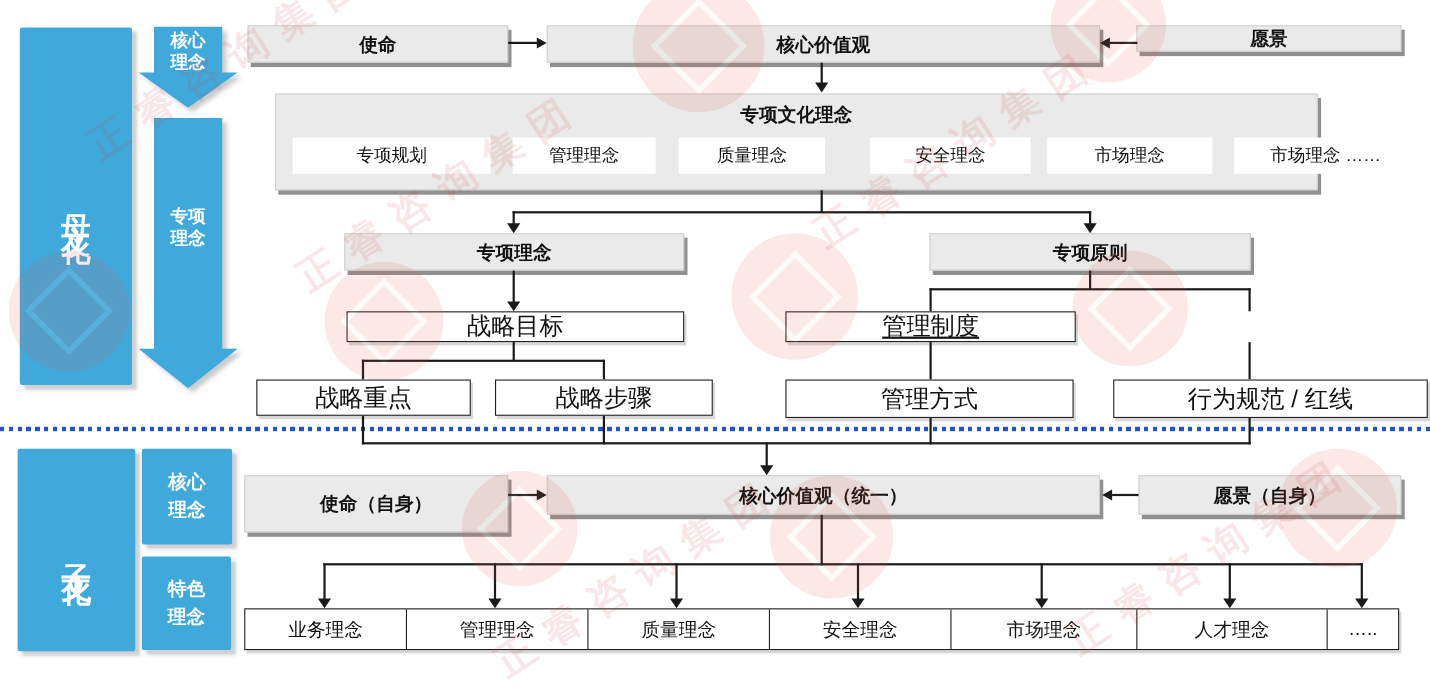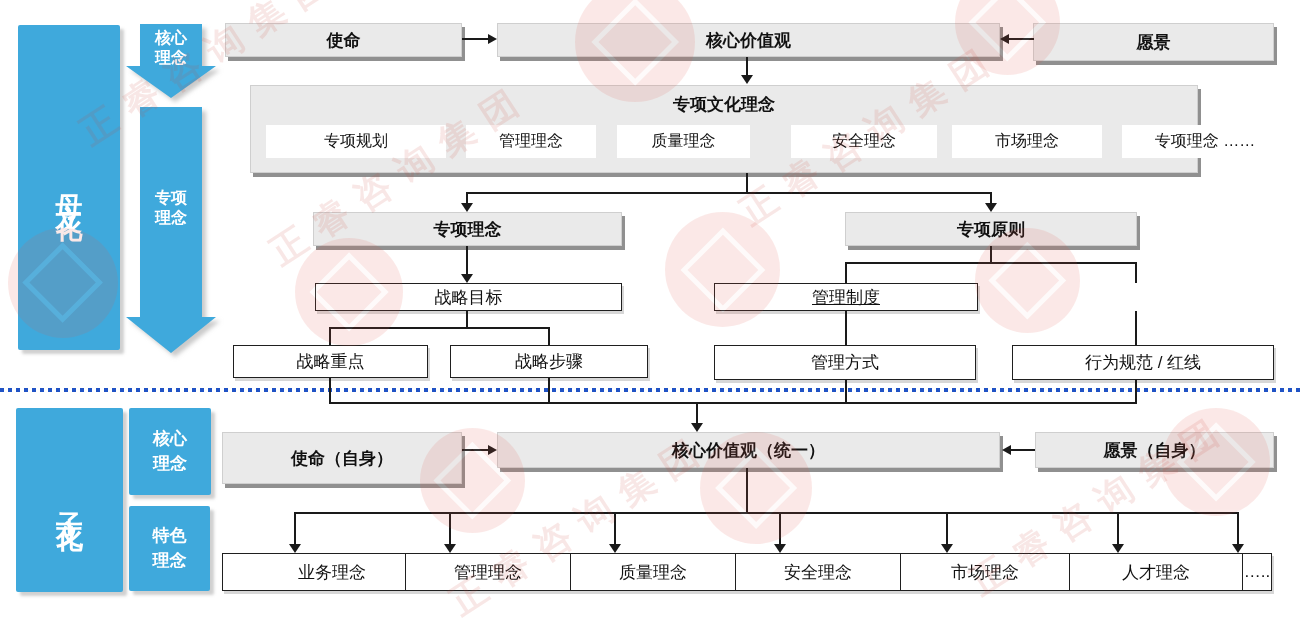--- a/index.html
+++ b/index.html
@@ -8,21 +8,21 @@
   .canvas{position:relative;width:1300px;height:626px;background:#fff;overflow:hidden;}
 
   
   .gbox{position:absolute;background:#eaeaea;border:1px solid #cfcfcf;
         box-shadow:3px 4px 0 rgba(125,125,125,0.85);
         display:flex;align-items:center;justify-content:center;
         font-weight:bold;font-size:17px;color:#111;box-sizing:border-box;}
   
   .obox{position:absolute;background:#ffffff;border:1.6px solid #1f1f1f;
         display:flex;align-items:center;justify-content:center;
-        font-size:17px;color:#111;box-sizing:border-box;
+        font-size:22px;color:#111;box-sizing:border-box;
         box-shadow:2px 3px 0 rgba(140,140,140,0.35);}
   
   .wbox{position:absolute;background:#ffffff;display:flex;align-items:center;
         justify-content:center;font-size:16px;font-weight:normal;color:#111;}
 
   .bigbox-title{position:absolute;left:0;right:0;top:7px;text-align:center;
         font-weight:bold;font-size:17px;}
 
   
   .bluebar{position:absolute;background:#3FA9DC;color:#fff;font-weight:bold;
@@ -82,37 +82,37 @@
 
   <svg class="bluearrow" style="left:126px;top:107px;" width="90" height="246" viewBox="0 0 90 246">
     <polygon points="14,0 76,0 76,210 90,210 45,246 0,210 14,210" fill="#3FA9DC"></polygon>
   </svg>
   <div class="arrow-label" style="left:126px;top:188px;">
     <div class="wrap2">专项理念</div>
   </div>
 
   <div class="gbox" style="left:225px;top:23px;width:237px;height:34px;">使命</div>
   <div class="gbox" style="left:497px;top:23px;width:503px;height:34px;">核心价值观</div>
-  <div class="gbox" style="left:1033px;top:23px;width:241px;height:38px;">愿景</div>
+  <div class="gbox" style="left:1033px;top:23px;width:241px;height:24px;">愿景</div>
 
   <div class="hline" style="left:462px;top:38px;width:27px;"></div>
   <div class="arr-right" style="left:488px;top:34px;"></div>
   <div class="hline" style="left:1009px;top:38px;width:25px;"></div>
   <div class="arr-left" style="left:1000px;top:34px;"></div>
   <div class="vline" style="left:746px;top:57px;height:20px;"></div>
   <div class="arr-down" style="left:741px;top:75px;"></div>
 
   <div class="gbox" style="left:222px;top:85px;width:948px;height:88px;display:block;margin-left:28px;">
     <div class="bigbox-title">专项文化理念</div>
     <div class="wbox" style="left:15px;top:39px;width:180px;height:33px;">专项规划</div>
     <div class="wbox" style="left:215px;top:39px;width:130px;height:33px;">管理理念</div>
     <div class="wbox" style="left:366px;top:39px;width:133px;height:33px;">质量理念</div>
     <div class="wbox" style="left:540px;top:39px;width:146px;height:33px;">安全理念</div>
     <div class="wbox" style="left:701px;top:39px;width:150px;height:33px;">市场理念</div>
-    <div class="wbox" style="left:871px;top:39px;width:166px;height:33px;">专项理念 ……</div>
+    <div class="wbox" style="left:871px;top:39px;width:166px;height:33px;">市场理念 ……</div>
   </div>
 
   <div class="vline" style="left:746px;top:173px;height:20px;"></div>
   <div class="hline" style="left:466px;top:192px;width:526px;"></div>
   <div class="vline" style="left:466px;top:192px;height:13px;"></div>
   <div class="arr-down" style="left:461px;top:203px;"></div>
   <div class="vline" style="left:990px;top:192px;height:13px;"></div>
   <div class="arr-down" style="left:985px;top:203px;"></div>
 
   <div class="gbox" style="left:313px;top:212px;width:309px;height:34px;">专项理念</div>
@@ -128,21 +128,21 @@
 
   <div class="gbox" style="left:845px;top:212px;width:292px;height:34px;">专项原则</div>
   <div class="vline" style="left:990px;top:246px;height:17px;"></div>
   <div class="hline" style="left:845px;top:262px;width:292px;"></div>
   <div class="vline" style="left:845px;top:262px;height:21px;"></div>
   <div class="vline" style="left:1135px;top:262px;height:21px;"></div>
   <div class="obox" style="left:714px;top:283px;width:264px;height:28px;text-decoration:underline;">管理制度</div>
   <div class="vline" style="left:845px;top:311px;height:34px;"></div>
   <div class="vline" style="left:1135px;top:311px;height:34px;"></div>
   <div class="obox" style="left:714px;top:345px;width:262px;height:35px;">管理方式</div>
-  <div class="obox" style="left:1012px;top:345px;width:262px;height:35px;">行为规范 / 红线</div>
+  <div class="obox" style="left:1012px;top:345px;width:286px;height:35px;">行为规范 / 红线</div>
 
   <div class="separator"></div>
 
   <div class="vline" style="left:329px;top:378px;height:26px;"></div>
   <div class="vline" style="left:548px;top:378px;height:26px;"></div>
   <div class="vline" style="left:845px;top:380px;height:24px;"></div>
   <div class="vline" style="left:1135px;top:380px;height:24px;"></div>
   <div class="hline" style="left:329px;top:402px;width:808px;"></div>
   <div class="vline" style="left:696px;top:402px;height:22px;"></div>
   <div class="arr-down" style="left:691px;top:423px;"></div>
@@ -176,21 +176,21 @@
   <div class="arr-down" style="left:609px;top:544px;"></div>
   <div class="vline" style="left:779px;top:512px;height:33px;"></div>
   <div class="arr-down" style="left:774px;top:544px;"></div>
   <div class="vline" style="left:946px;top:512px;height:33px;"></div>
   <div class="arr-down" style="left:941px;top:544px;"></div>
   <div class="vline" style="left:1117px;top:512px;height:33px;"></div>
   <div class="arr-down" style="left:1112px;top:544px;"></div>
   <div class="vline" style="left:1237px;top:512px;height:33px;"></div>
   <div class="arr-down" style="left:1232px;top:544px;"></div>
 
-  <div class="row-cells" style="left:222px;top:553px;width:1050px;height:38px;padding-left:36px;">
+  <div class="row-cells" style="left:222px;top:553px;width:1050px;height:38px;">
     <div class="cell" style="width:146px;">业务理念</div>
     <div class="cell" style="width:165px;">管理理念</div>
     <div class="cell" style="width:165px;">质量理念</div>
     <div class="cell" style="width:165px;">安全理念</div>
     <div class="cell" style="width:169px;">市场理念</div>
     <div class="cell" style="width:173px;">人才理念</div>
     <div class="cell" style="flex:1;">…..</div>
   </div>
 
   <div class="wm wm-circle" style="left:575px;top:-18px;width:120px;height:120px;">

